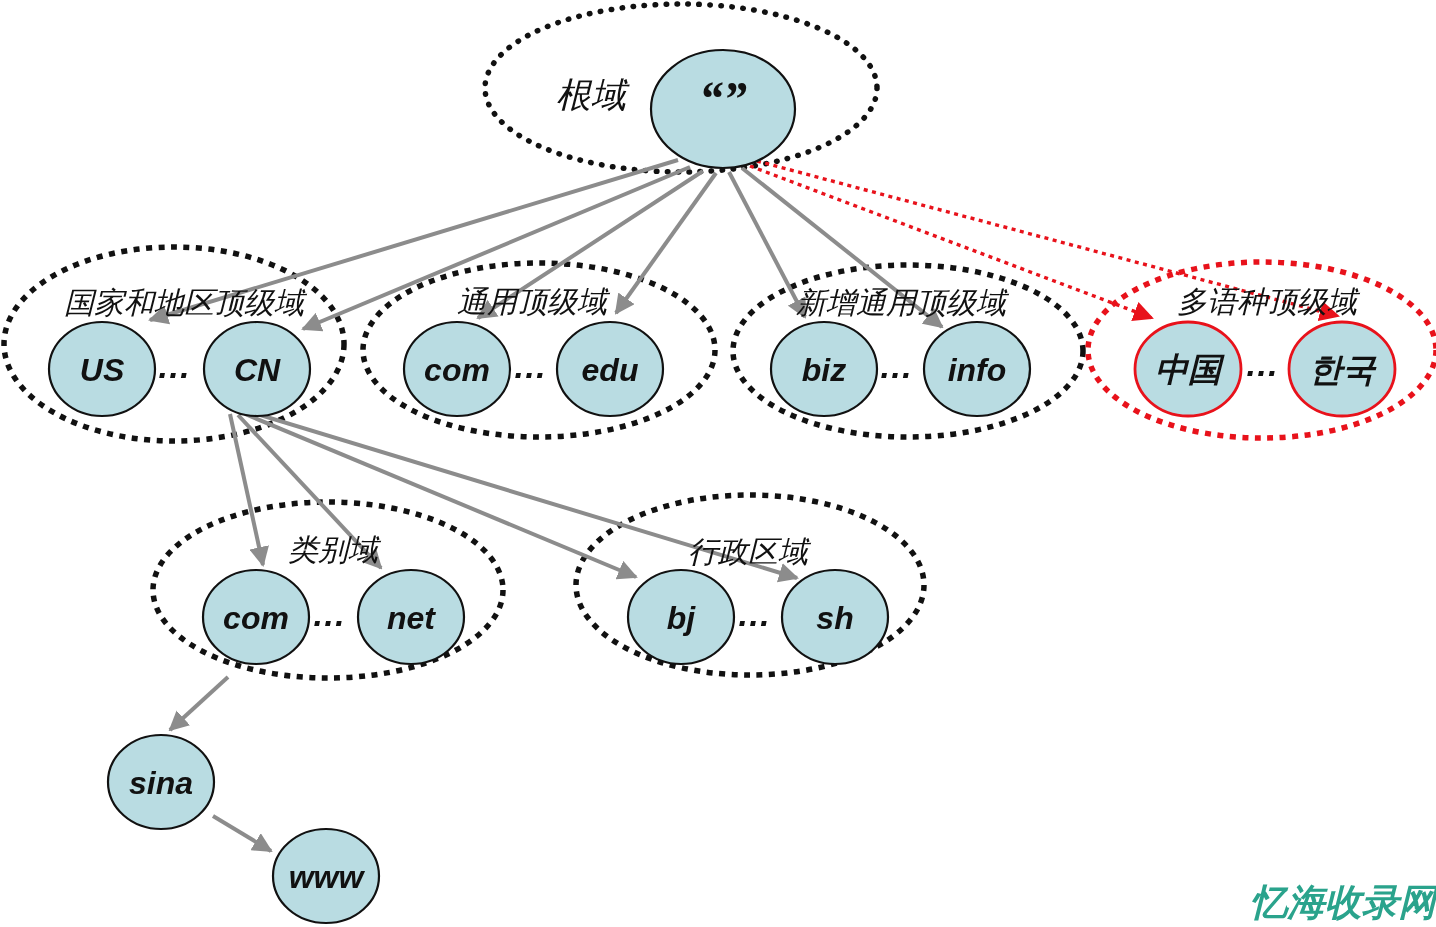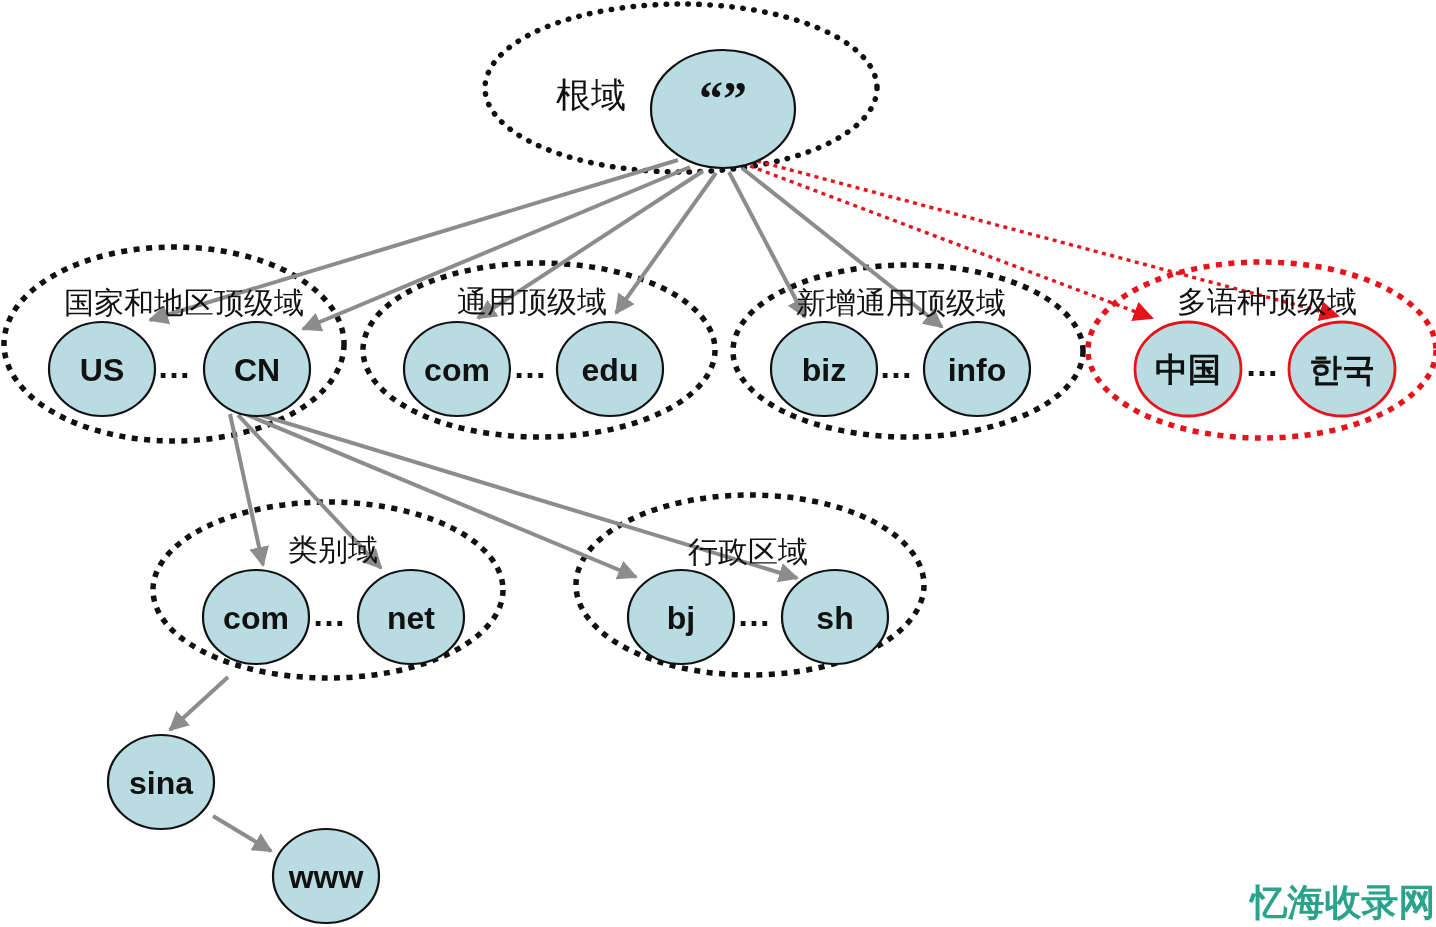--- a/index.html
+++ b/index.html
@@ -7,20 +7,21 @@
     padding: 0;
     background: #ffffff;
   }
   #canvas {
     position: relative;
     width: 1436px;
     height: 927px;
     background: var(--background, #ffffff);
     overflow: hidden;
     font-family: "Liberation Sans", "DejaVu Sans", sans-serif;
+    font-style: italic;
   }
   svg { display: block; }
 
   
   .node-circle {
     fill: var(--node-fill, #b9dce2);
     stroke: var(--ink, #111111);
     stroke-width: 2.2;
   }
   .node-circle.red {

